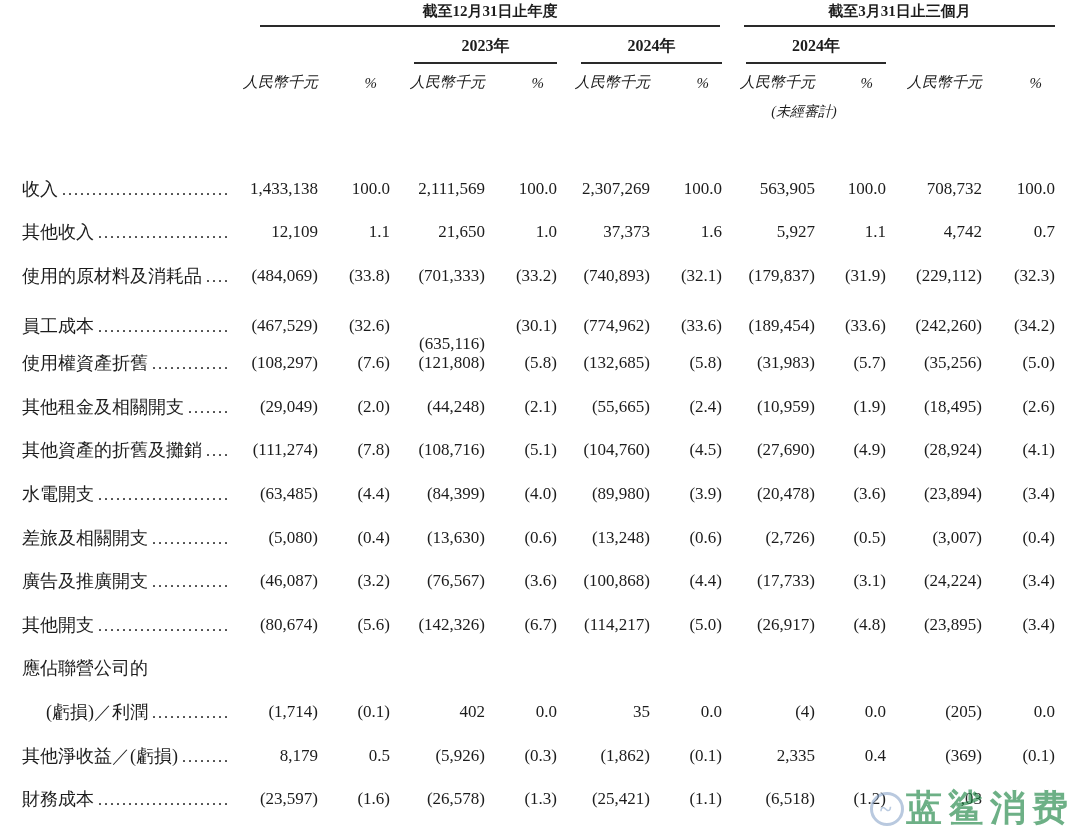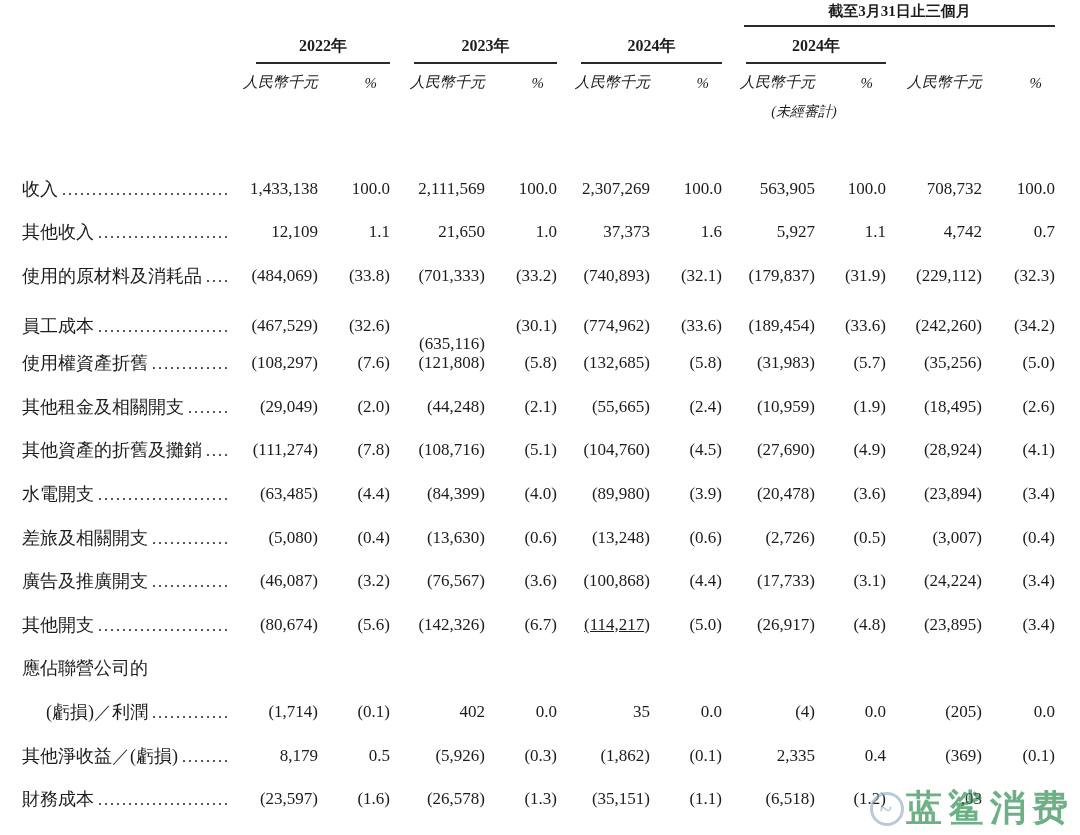--- a/index.html
+++ b/index.html
@@ -104,24 +104,24 @@
     color: #15803d;
     text-shadow: 0 0 2px #ffffff;
   }
 </style>
 </head>
 <body>
 
 <div class="sheet">
 
   <div class="grid header-titles" id="header-titles">
+      <div class="period-title g1">截至12月31日止年度</div>
       <div class="period-title g2">截至3月31日止三個月</div>
     </div>
   <div class="grid header-years" id="header-years">
-      <div class="year-header" style="grid-column: 2 / span 2;">2022年</div>
       <div class="year-header" style="grid-column: 4 / span 2;">2023年</div>
       <div class="year-header" style="grid-column: 6 / span 2;">2024年</div>
       <div class="year-header" style="grid-column: 8 / span 2;">2024年</div>
     </div>
   <div class="grid header-units" id="header-units">
       <div class="unit-header" style="grid-column: 2;">人民幣千元</div>
       <div class="pct-header" style="grid-column: 3;">%</div>
       <div class="unit-header" style="grid-column: 4;">人民幣千元</div>
       <div class="pct-header" style="grid-column: 5;">%</div>
       <div class="unit-header" style="grid-column: 6;">人民幣千元</div>
@@ -298,21 +298,21 @@
       </div>
       <div class="grid t-row">
         <div class="row-label">
           <span class="label-text">其他開支</span>
           <span class="leader"> ............................................................</span>
         </div>
         <div class="cell" style="grid-column: 2;">(80,674)</div>
         <div class="cell" style="grid-column: 3; margin-left: 36px;">(5.6)</div>
         <div class="cell" style="grid-column: 4;">(142,326)</div>
         <div class="cell" style="grid-column: 5; margin-left: 28px;">(6.7)</div>
-        <div class="cell" style="grid-column: 6; text-decoration: underline;">(114,217)</div>
+        <div class="cell" style="grid-column: 6;">(114,217)</div>
         <div class="cell" style="grid-column: 7;">(5.0)</div>
         <div class="cell" style="grid-column: 8;">(26,917)</div>
         <div class="cell" style="grid-column: 9;">(4.8)</div>
         <div class="cell" style="grid-column: 10;">(23,895)</div>
         <div class="cell" style="grid-column: 11;">(3.4)</div>
       </div>
       <div class="grid t-row">
         <div class="row-label">
           <span class="label-text">應佔聯營公司的</span>
         </div>
@@ -361,21 +361,21 @@
       </div>
       <div class="grid t-row">
         <div class="row-label">
           <span class="label-text">財務成本</span>
           <span class="leader"> ............................................................</span>
         </div>
         <div class="cell" style="grid-column: 2;">(23,597)</div>
         <div class="cell" style="grid-column: 3;">(1.6)</div>
         <div class="cell" style="grid-column: 4;">(26,578)</div>
         <div class="cell" style="grid-column: 5;">(1.3)</div>
-        <div class="cell" style="grid-column: 6;">(35,151)</div>
+        <div class="cell" style="grid-column: 6;">(25,421)</div>
         <div class="cell" style="grid-column: 7;">(1.1)</div>
         <div class="cell" style="grid-column: 8;">(6,518)</div>
         <div class="cell" style="grid-column: 9;">(1.2)</div>
         <div class="cell" style="grid-column: 10;">,03</div>
         <div class="cell" style="grid-column: 11;"></div>
       </div>
     </div>
 
   <div class="watermark">
     <span class="watermark-logo"></span>

